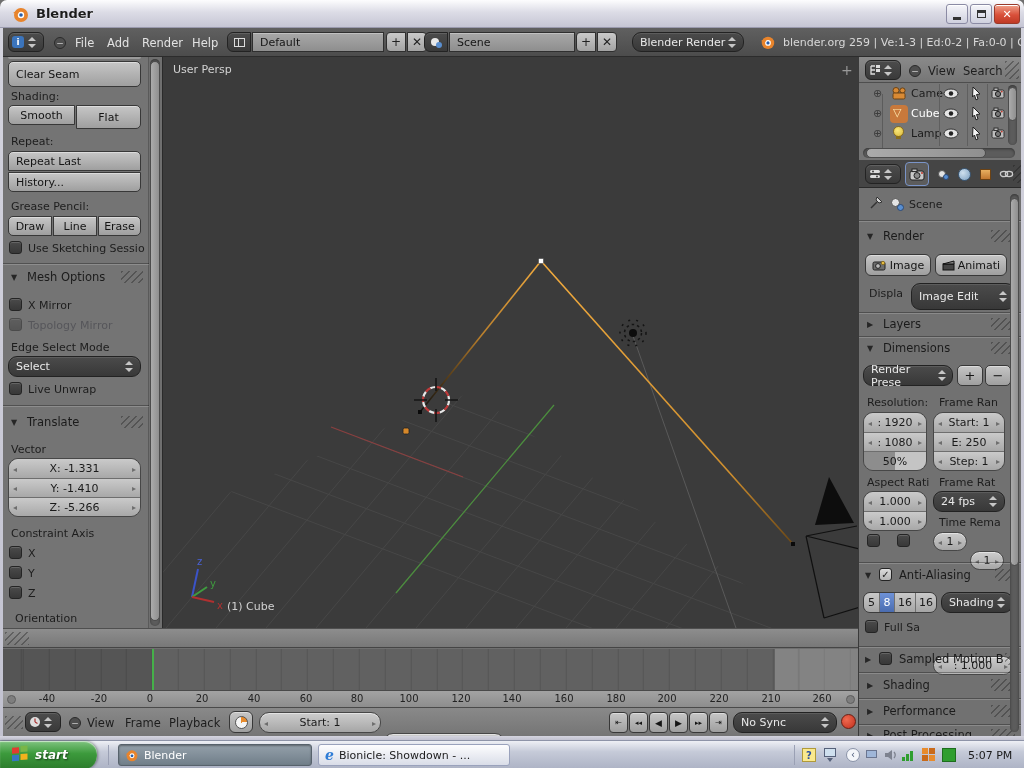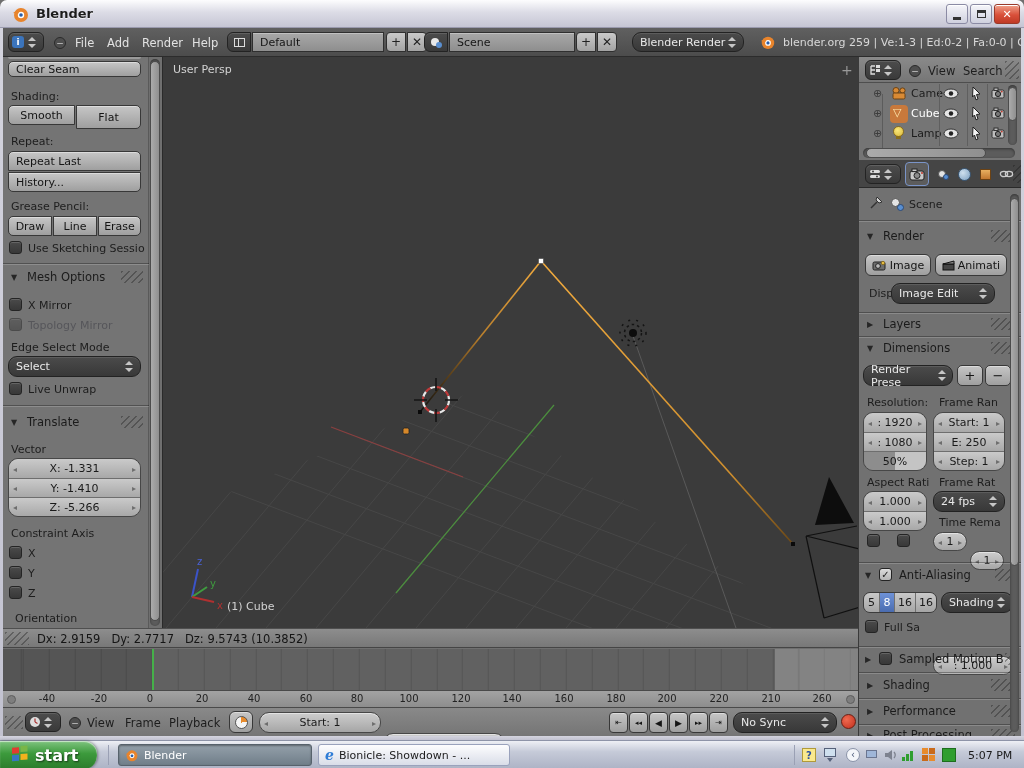--- a/index.html
+++ b/index.html
@@ -60,21 +60,21 @@
   .tick{position:absolute;top:2px;transform:translateX(-50%);font-size:10px;color:#222;}
   .outliner{left:858px;top:57px;width:163px;height:103px;background:#757575;border-left:1px solid #3a3a3a;}
   .props{left:858px;top:160px;width:163px;height:576px;background:#717171;border-left:1px solid #3a3a3a;}
   .ol-row{position:absolute;left:0;width:145px;height:20px;}
   .tabstrip{position:absolute;left:0;top:0;width:163px;height:28px;background:#454545;border-bottom:1px solid #2a2a2a;}
   .tab{position:absolute;top:2px;width:24px;height:24px;border-radius:4px;display:flex;align-items:center;justify-content:center;}
   .tab.active{background:#5c5c5c;border:1px solid #7a94c8;}
   
   .taskbar{left:0;top:740px;width:1024px;height:28px;background:linear-gradient(#eef0f5,#c5cad8 40%,#aeb4c6);border-top:1px solid #8e94a8;}
   .startbtn{left:0;top:0;width:97px;height:28px;border-radius:0 13px 13px 0;background:linear-gradient(#7fc47f,#3c9a3c 45%,#2c7c2c);box-shadow:inset 0 1px 1px rgba(255,255,255,.6),1px 0 3px rgba(0,0,0,.4);display:flex;align-items:center;}
-  .starttext{color:#fff;font-size:16px;font-weight:bold;text-shadow:1px 1px 2px rgba(0,0,0,.6);}
+  .starttext{color:#fff;font-size:12px;font-weight:bold;font-style:italic;text-shadow:1px 1px 2px rgba(0,0,0,.6);}
   .task{top:3px;height:22px;border-radius:3px;display:flex;align-items:center;padding:0 6px;gap:5px;font-size:11px;}
   .task.active{background:linear-gradient(#94a0aa,#707e89);border:1px solid #57626c;color:#fff;box-shadow:inset 0 1px 2px rgba(0,0,0,.35);}
   .task.idle{background:linear-gradient(#fdfdfe,#d9dde8);border:1px solid #9aa2bc;color:#1c1c1c;}
   .trayicon{top:7px;width:14px;height:14px;}
   
   .ball{border-radius:50%;}
   .vplabel{color:#d2d2d2;font-size:11px;}
 </style>
 </head>
 <body>
@@ -131,21 +131,21 @@
       <circle cx="9" cy="10" r="7" fill="#e8842c"></circle>
         <circle cx="9" cy="10" r="3.2" fill="#fff"></circle>
         <circle cx="9" cy="10" r="1.8" fill="#2a5ea8"></circle>
         <path d="M1 8 L9 3 L6 9 Z" fill="#e8842c"></path>
     </svg>
     <div class="abs" style="left:783px;top:8px;width:241px;overflow:hidden;white-space:nowrap;color:#d8d8d8;font-size:11px">blender.org 259 | Ve:1-3 | Ed:0-2 | Fa:0-0 | Cube</div>
   </div>
 
   <div class="abs toolshelf">
     <div class="abs" style="left:5px;top:0;width:133px;height:2px;background:#9a9a9a;border-radius:0 0 3px 3px"></div>
-    <div class="abs btn left" style="left:5px;top:4px;width:133px;height:16px">
+    <div class="abs btn left" style="left:5px;top:4px;width:133px;height:26px">
         <span>Clear Seam</span>
       </div>
     <span class="abs lbl" style="left:8px;top:33px">Shading:</span>
     <div class="abs btn" style="left:5px;top:48px;width:67px;height:20px;border-radius:5px 0 0 5px">
         <span>Smooth</span>
       </div>
     <div class="abs btn" style="left:73px;top:48px;width:65px;height:24px;border-radius:0 5px 5px 0">
         <span>Flat</span>
       </div>
     <span class="abs lbl" style="left:8px;top:78px">Repeat:</span>
@@ -292,21 +292,20 @@
         <text x="54" y="552" fill="#b03030" font-size="10" font-family="DejaVu Sans">x</text>
       </g>
     </svg>
     <span class="abs vplabel" style="left:10px;top:6px">User Persp</span>
     <span class="abs vplabel" style="left:64px;top:543px">(1) Cube</span>
     <span class="abs" style="left:678px;top:5px;color:#9a9a9a;font-size:14px">+</span>
   </div>
 
   <div class="abs vheader">
     <div class="abs stripes" style="left:2px;top:3px;width:24px;height:13px"></div>
-    <span class="abs" style="left:34px;top:3px;color:#141414;font-size:11.5px;white-space:pre">Dx: 2.9159   Dy: 2.7717   Dz: 9.5743 (10.3852)</span>
   </div>
 
   <div class="abs tl-band" style="background-image:repeating-linear-gradient(90deg, rgba(0,0,0,.13) 0 1px, transparent 1px 25.85px);background-position:19.75px 0;">
     <div class="abs" style="left:0;top:0;width:149px;height:41px;background:rgba(0,0,0,.12)"></div>
     <div class="abs" style="left:772px;top:0;width:83px;height:41px;background:rgba(255,255,255,.22)"></div>
     <div class="abs" style="left:149px;top:0;width:2px;height:41px;background:#45b049"></div>
   </div>
   <div class="abs tl-ruler">
     <div class="abs ball" style="left:4px;top:4px;width:9px;height:9px;background:#7e7e7e;border:1px solid #5e5e5e"></div>
     <div class="abs ball" style="left:843px;top:4px;width:9px;height:9px;background:#7e7e7e;border:1px solid #5e5e5e"></div>
@@ -536,21 +535,21 @@
       <span>Image</span>
     </div>
     <div class="abs btn" style="left:76px;top:94px;width:72px;height:22px;border-radius:6px;gap:3px">
       <svg width="13" height="11" viewBox="0 0 13 11">
           <rect x="1" y="4" width="11" height="6" fill="#444" stroke="#111"></rect>
           <polygon points="1,4 12,1 12,4" fill="#888" stroke="#111"></polygon>
         </svg>
       <span>Animati</span>
     </div>
     <span class="abs lbl" style="left:10px;top:127px">Displa</span>
-    <div class="abs ddark" style="left:32px;top:123px;width:104px;height:21px">
+    <div class="abs ddark" style="left:52px;top:123px;width:104px;height:27px">
       <span>Image Edit</span>
         <span class="ud"></span>
     </div>
 
     <div class="abs sep" style="left:0;top:152px;width:163px"></div>
     <span class="abs tri" style="left:8px;top:160px">▶</span>
     <span class="abs phdr" style="left:24px;top:157px">Layers</span>
     <div class="abs stripes" style="left:132px;top:158px;width:24px;height:12px"></div>
     <div class="abs sep" style="left:0;top:176px;width:163px"></div>
 

